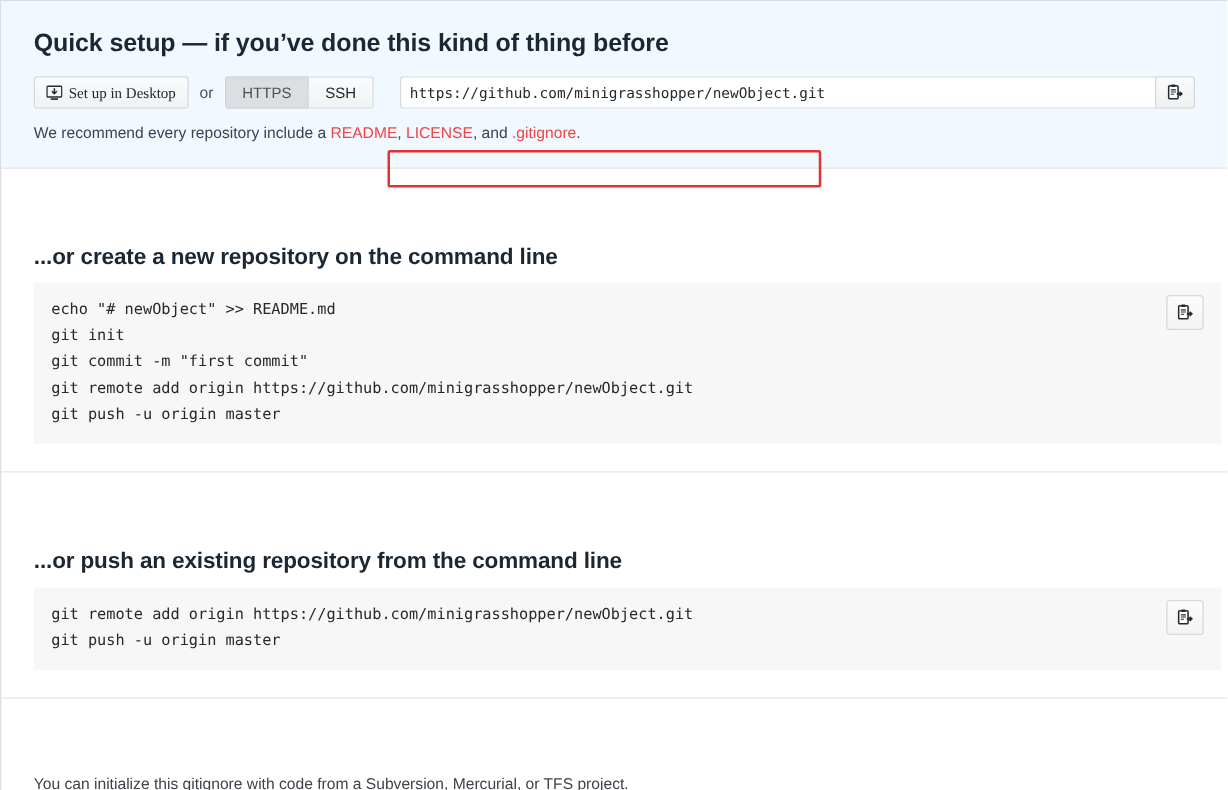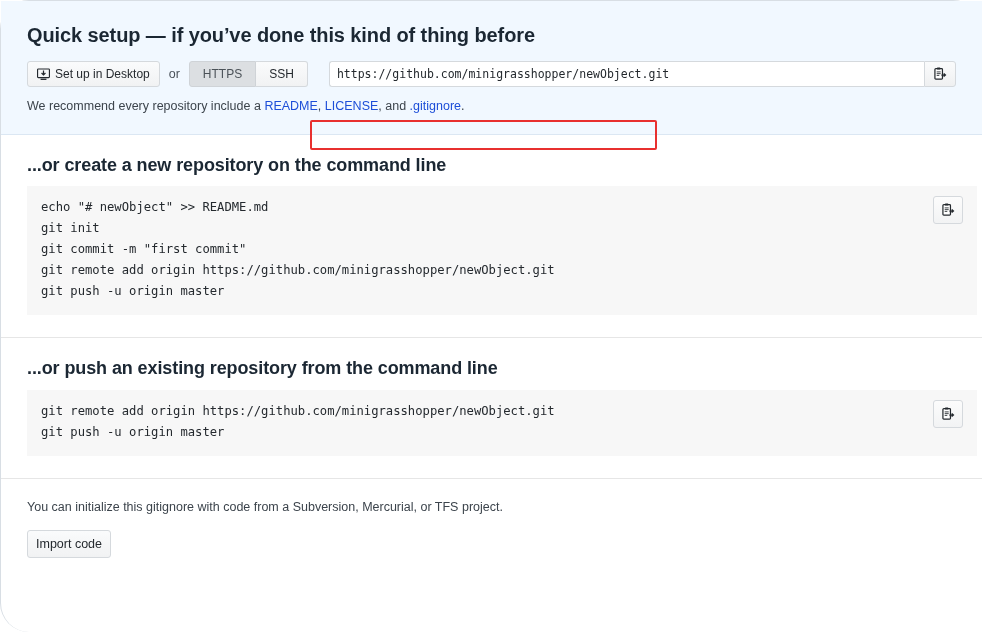--- a/index.html
+++ b/index.html
@@ -16,21 +16,20 @@
   }
 
   .page {
     position: relative;
     width: 982px;
     height: 632px;
     box-sizing: border-box;
     border-left: 1px solid #d8dee4;
     border-top: 1px solid #d8dee4;
     background: #ffffff;
-    border-radius: 29px;
   }
 
   
   .quick-setup {
     background: #f1f8ff;
     border-bottom: 1px solid #dbe7f3;
     padding: 22px 26px 18px 26px;
     box-sizing: border-box;
   }
   .quick-setup-title {
@@ -43,21 +42,21 @@
   }
 
   .setup-row {
     display: flex;
     align-items: stretch;
     height: 26px;
     position: relative;
   }
 
   .btn {
-    font-family: Liberation Sans, sans-serif;
+    font-family: Liberation Serif, serif;
     font-size: 12px;
     color: #24292e;
     background: linear-gradient(#fafbfc, #f1f2f3);
     border: 1px solid #d5d9dd;
     border-radius: 3px;
     padding: 0 9px;
     display: inline-flex;
     align-items: center;
     gap: 5px;
     cursor: pointer;
@@ -144,29 +143,30 @@
     box-sizing: border-box;
   }
 
   .recommend {
     font-size: 12.5px;
     color: #3c444c;
     margin-top: 11px;
     line-height: 1.4;
   }
   .recommend a {
-    color: #1d4ed8;
+    color: #ef4444;
     text-decoration: none;
   }
 
   
   .section {
     padding: 20px 26px 22px 26px;
     border-bottom: 1px solid #e6e6e6;
     box-sizing: border-box;
+    margin-top: 40px;
   }
   .section.last { border-bottom: none; }
 
   .section-title {
     font-size: 18px;
     font-weight: 600;
     color: #1b2733;
     margin: 0 0 10px 0;
     letter-spacing: -0.1px;
     line-height: 1.2;

